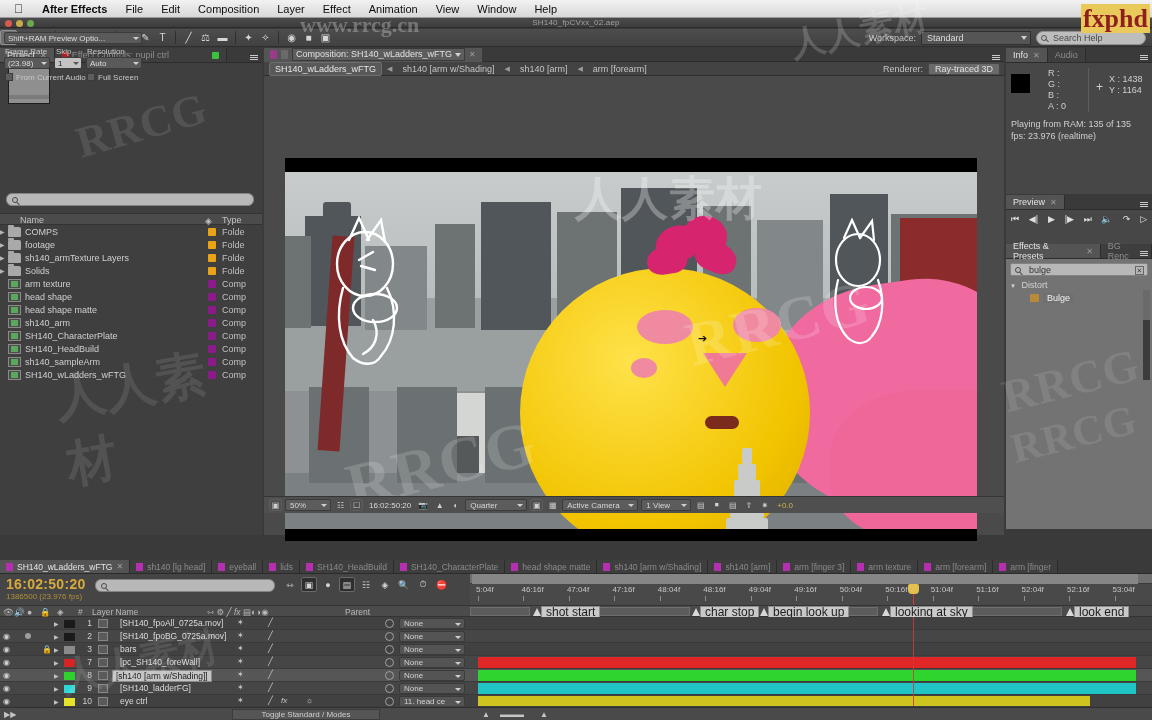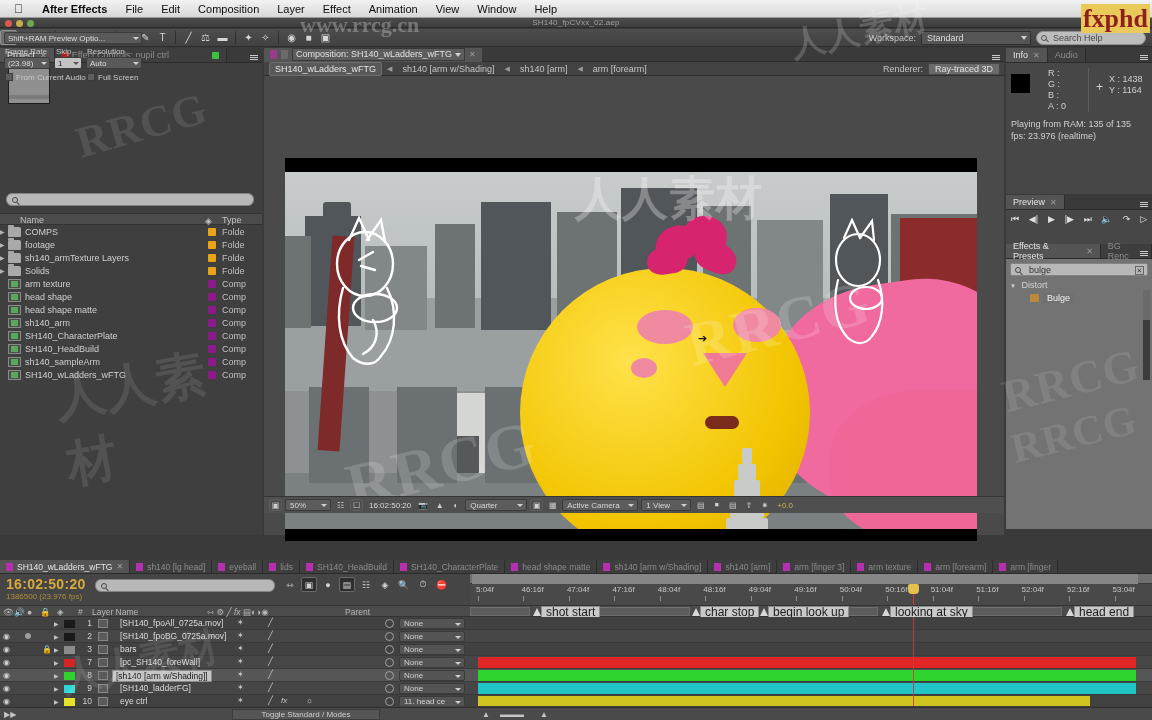--- a/index.html
+++ b/index.html
@@ -966,21 +966,21 @@
         <div class="mk" style="left: 290px;">
           <span class="tri"></span>
           <span class="lb">begin look up</span>
         </div>
         <div class="mk" style="left: 412px;">
           <span class="tri"></span>
           <span class="lb">looking at sky</span>
         </div>
         <div class="mk" style="left: 596px;">
           <span class="tri"></span>
-          <span class="lb">head end</span>
+          <span class="lb">look end</span>
         </div>
       </div>
 
     <div class="rows" id="rows">
         <div class="row">
           <span class="rtri">▶</span>
           <span class="lcolor" style="background: rgb(26, 26, 26);"></span>
           <span class="lnum">1</span>
           <span class="lico"></span>
           <span class="lname">[SH140_fpoAll_0725a.mov]</span>

